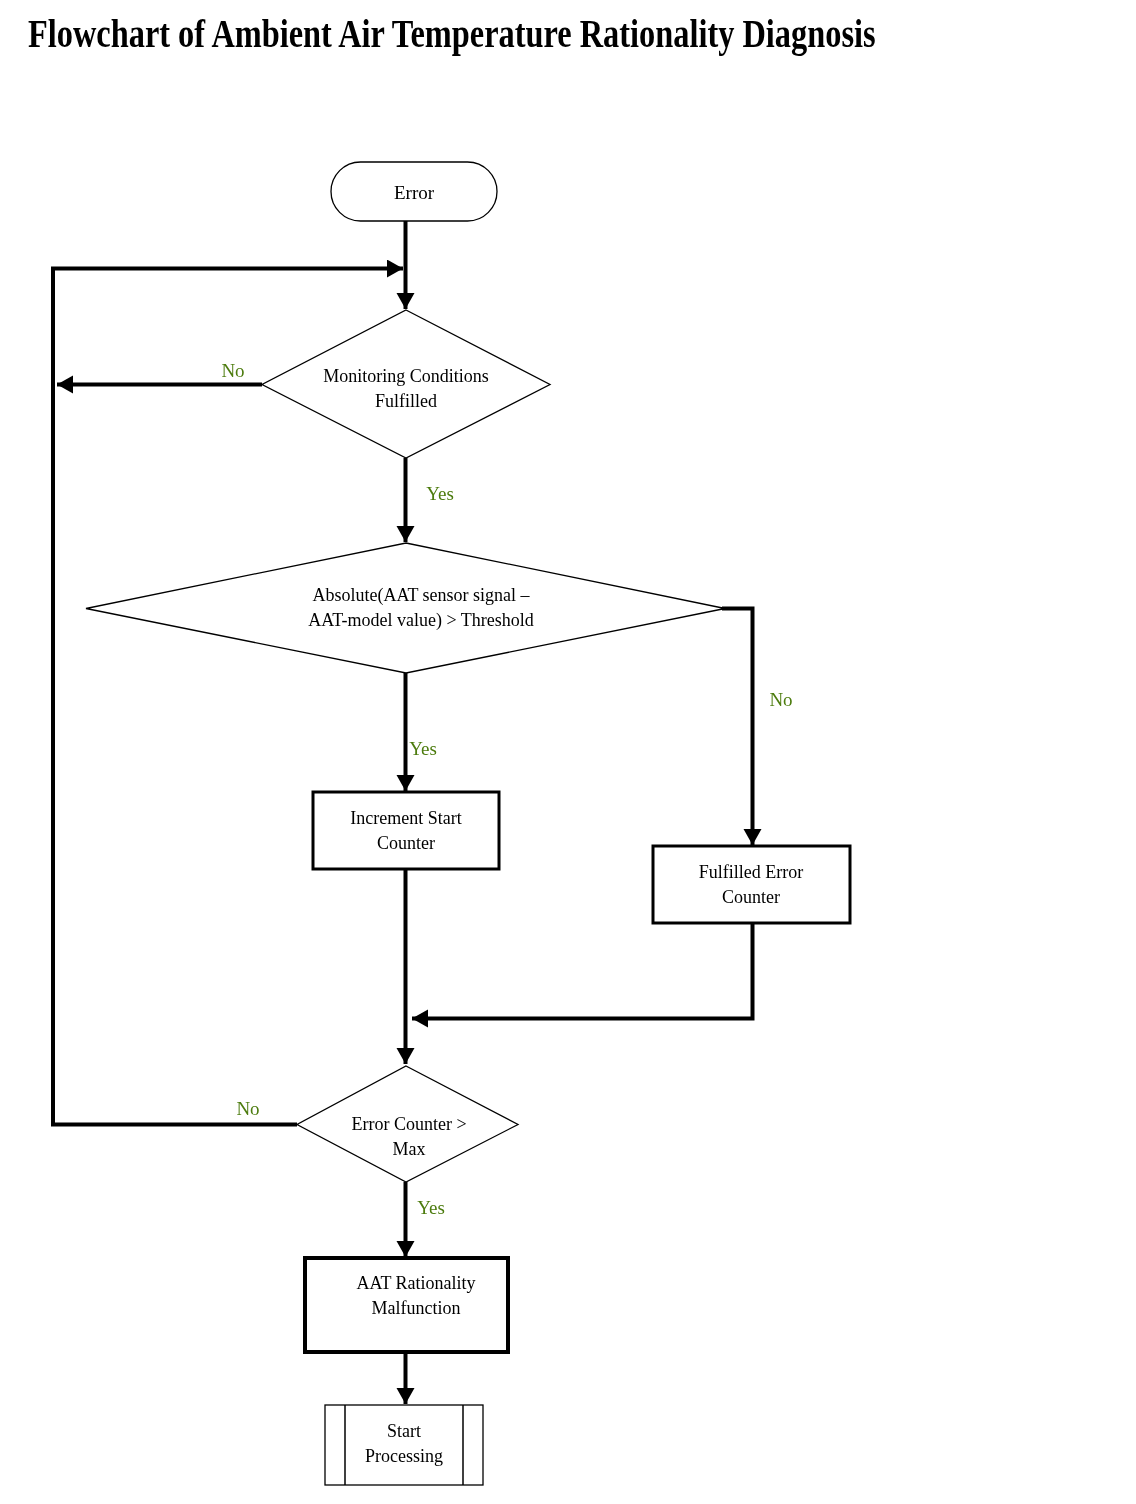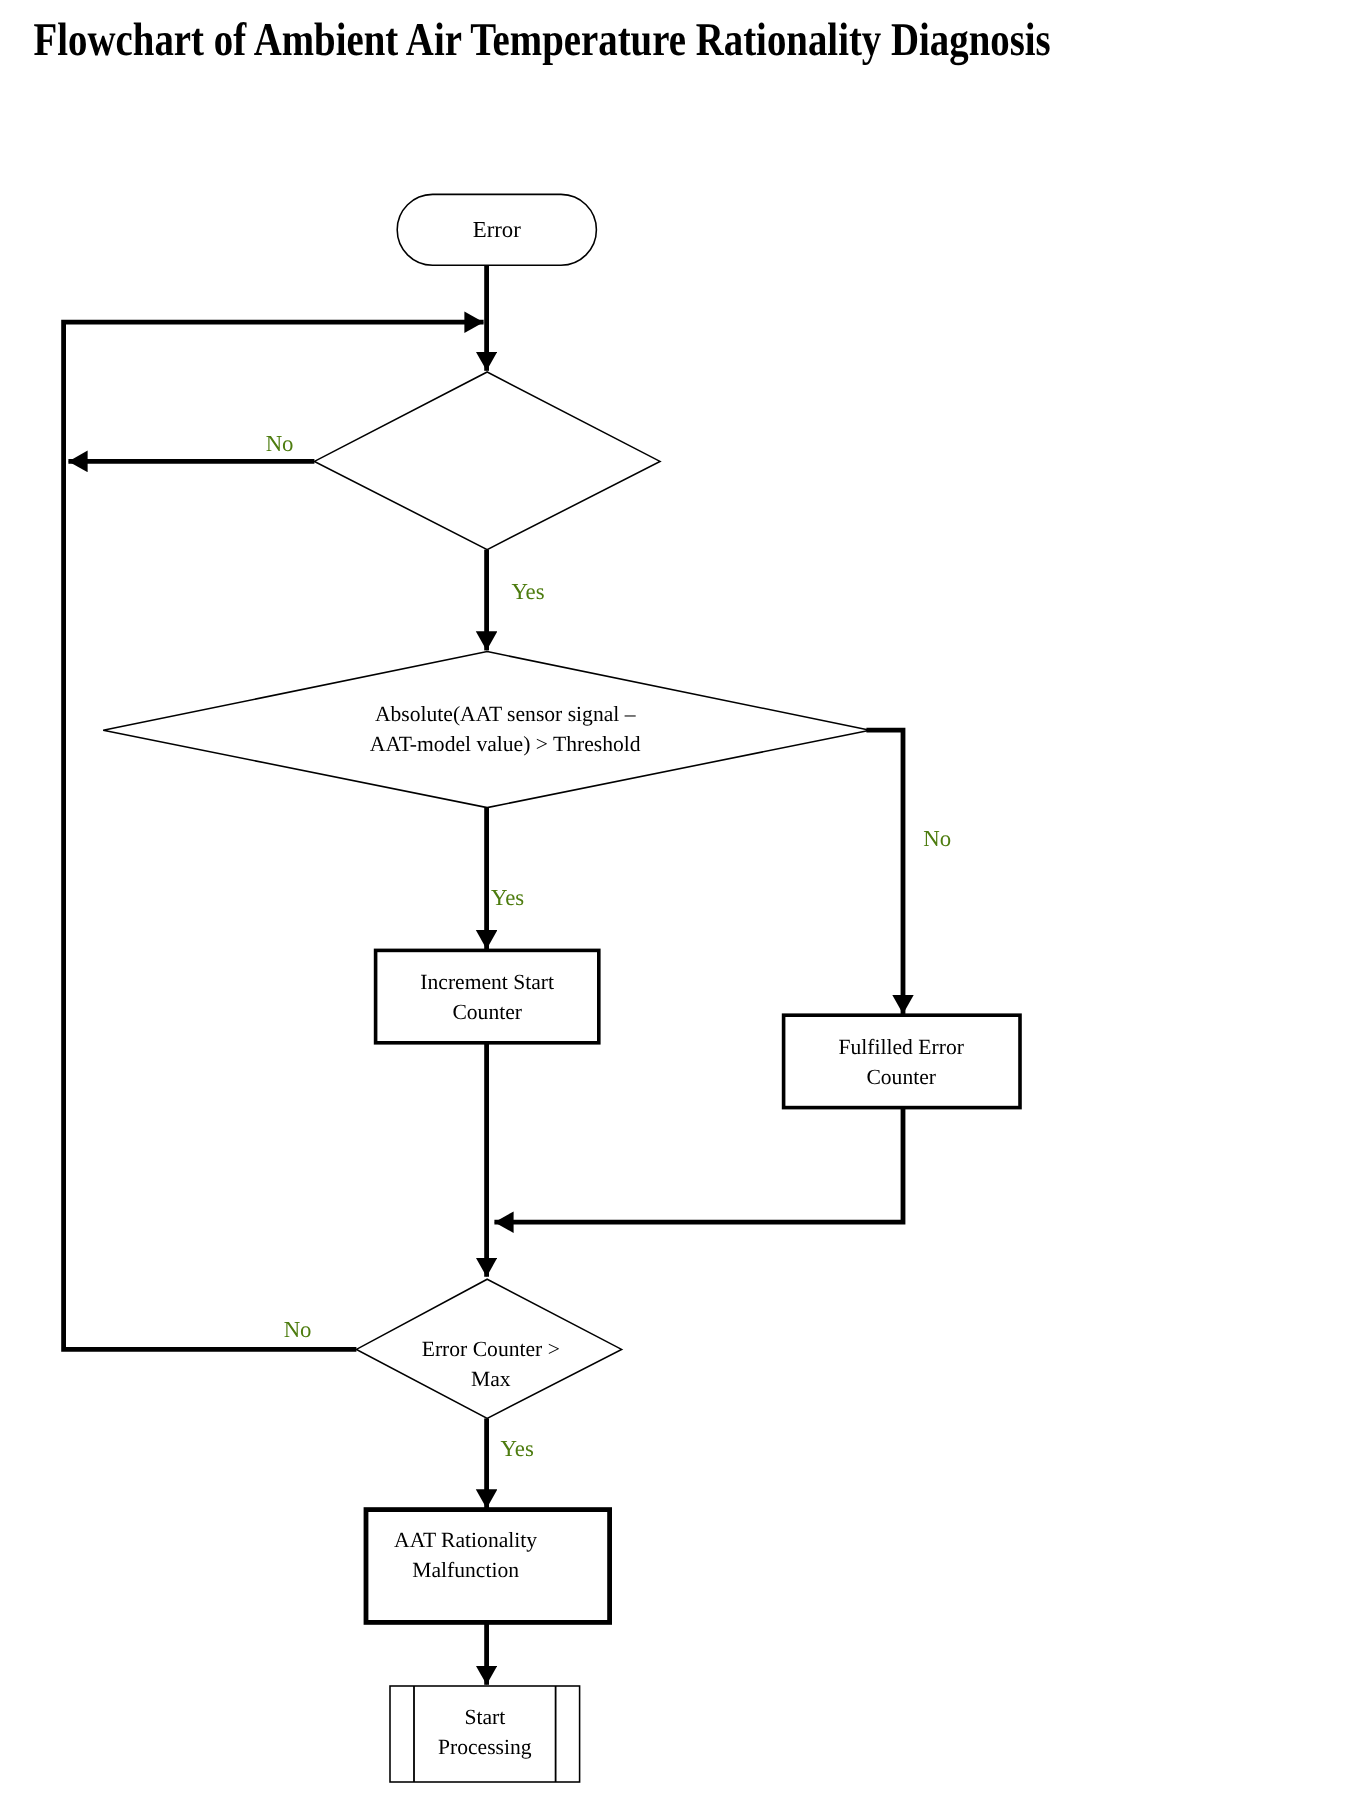--- a/index.html
+++ b/index.html
@@ -113,29 +113,31 @@
     <rect class="shape-med" x="313" y="792" width="186" height="77"></rect>
     <rect class="shape-med" x="653" y="846" width="197" height="77"></rect>
     <polygon class="shape-thin" points="406,1066 518,1124.5 406,1182 297,1124.5"></polygon>
     <rect class="shape-thick" x="305" y="1258" width="203" height="94"></rect>
     <rect class="shape-thin" x="325" y="1405" width="158" height="80"></rect>
     <line class="bar" x1="345" y1="1405" x2="345" y2="1485"></line>
     <line class="bar" x1="463" y1="1405" x2="463" y2="1485"></line>
   </svg>
 
   <div class="lbl start-lbl" style="left:414px; top:192px;">Error</div>
+  <div class="lbl" style="left:406px; top:389px;">Monitoring Conditions
+Fulfilled</div>
   <div class="lbl" style="left:421px; top:608px;">Absolute(AAT sensor signal –
 AAT-model value) &gt; Threshold</div>
   <div class="lbl" style="left:406px; top:831px;">Increment Start
 Counter</div>
   <div class="lbl" style="left:751px; top:885px;">Fulfilled Error
 Counter</div>
   <div class="lbl" style="left:409px; top:1137px;">Error Counter &gt;
 Max</div>
-  <div class="lbl" style="left:388px; top:1296px;">AAT Rationality
+  <div class="lbl" style="left:416px; top:1296px;">AAT Rationality
 Malfunction</div>
   <div class="lbl" style="left:404px; top:1444px;">Start
 Processing</div>
 
   <div class="edge-lbl" style="left:233px; top:371px;">No</div>
   <div class="edge-lbl" style="left:440px; top:494px;">Yes</div>
   <div class="edge-lbl" style="left:423px; top:749px;">Yes</div>
   <div class="edge-lbl" style="left:781px; top:700px;">No</div>
   <div class="edge-lbl" style="left:248px; top:1109px;">No</div>
   <div class="edge-lbl" style="left:431px; top:1208px;">Yes</div>

